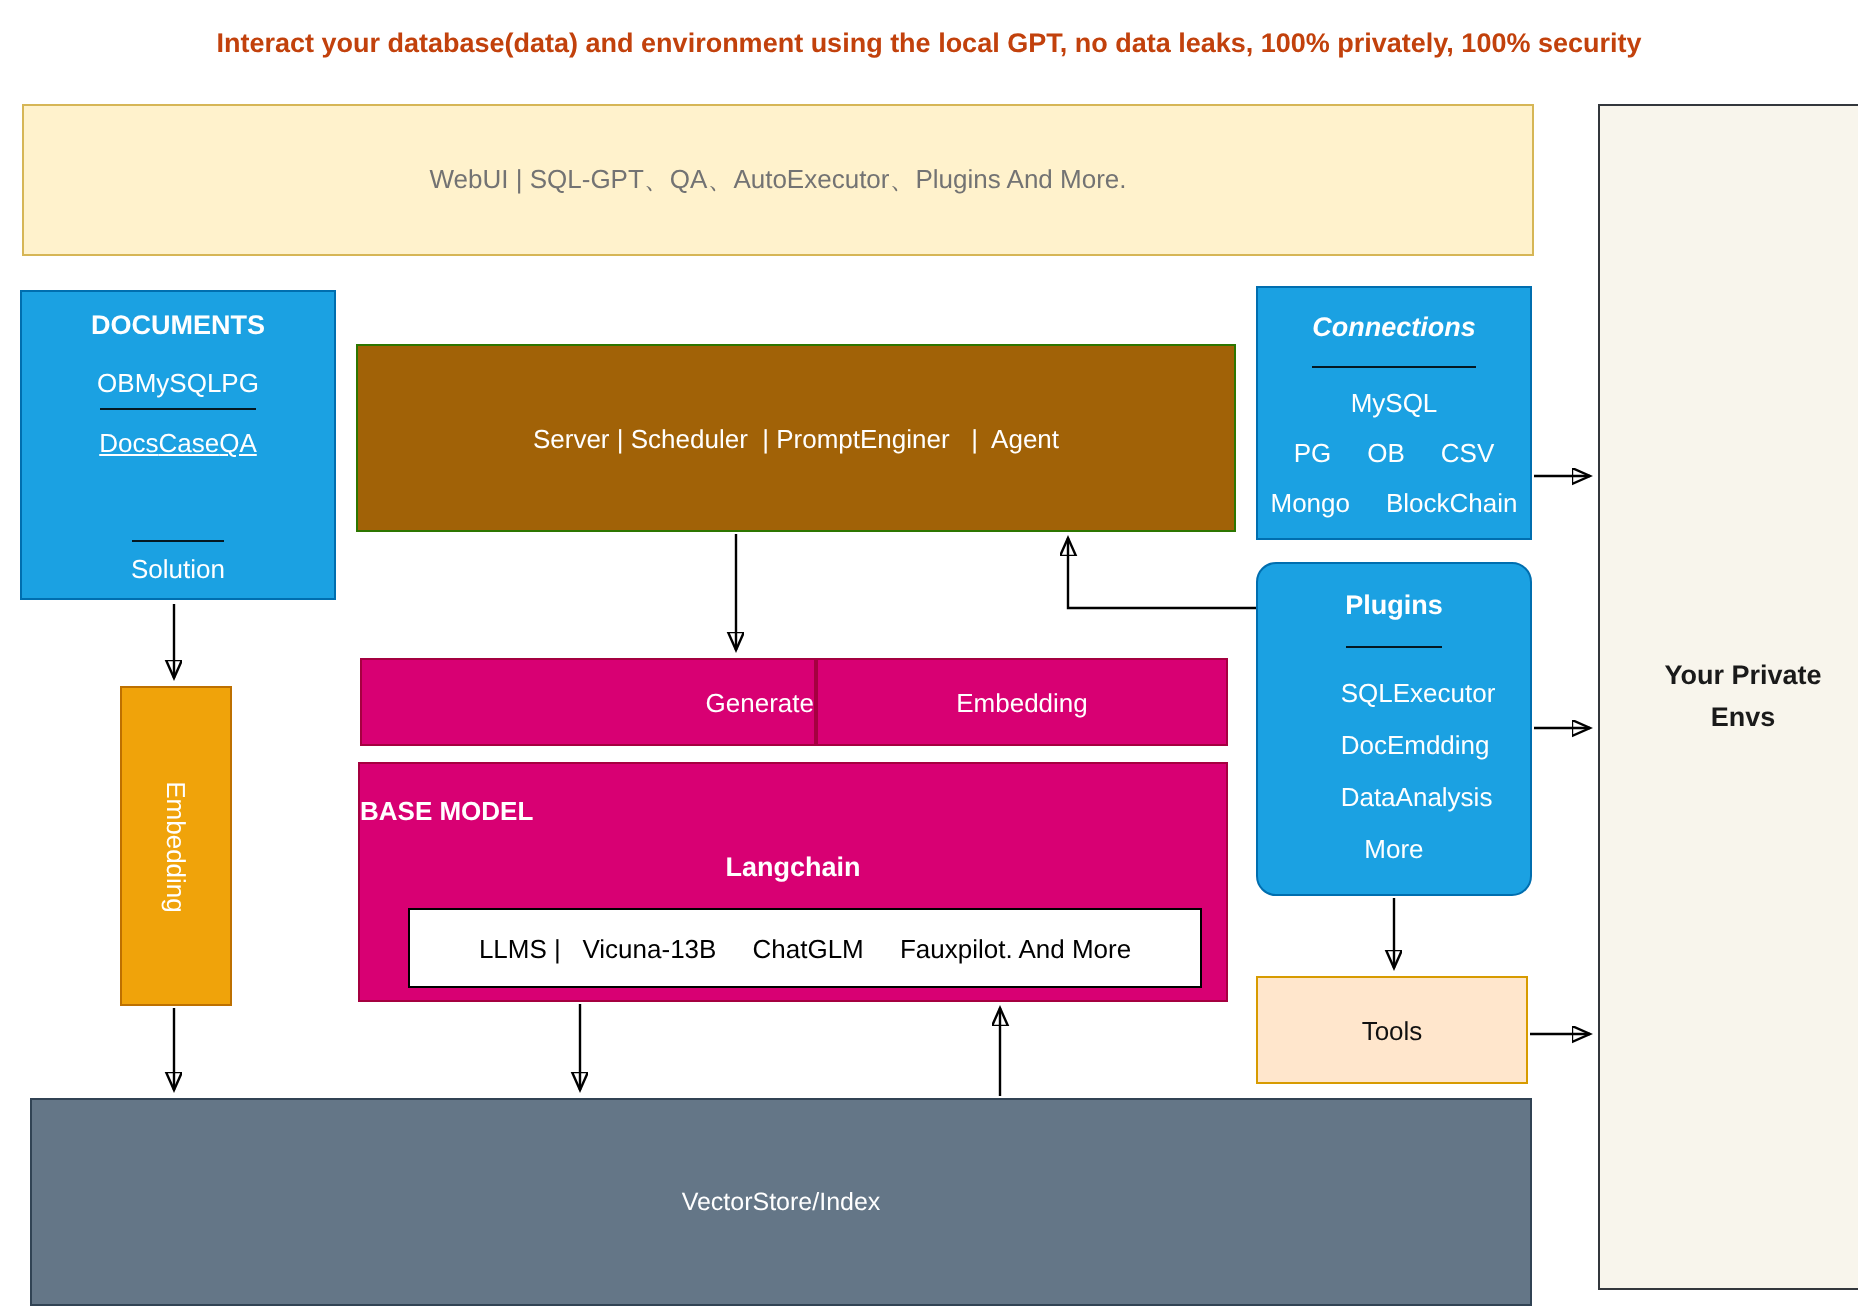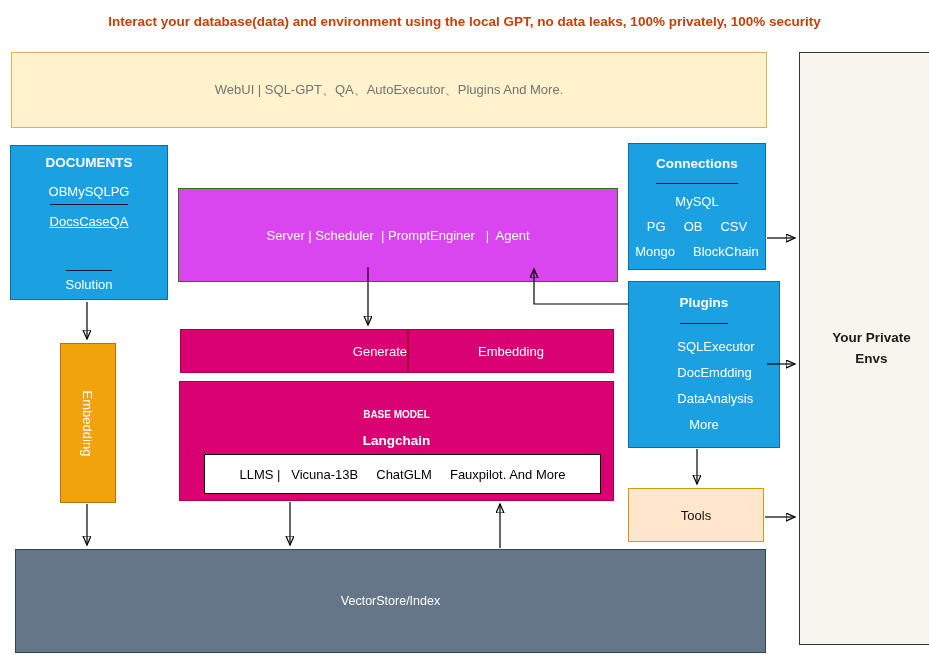--- a/index.html
+++ b/index.html
@@ -11,36 +11,36 @@
   
   .webui { left:11px; top:52px; width:756px; height:76px; background:#FFF2CC; border-color:#D6B656; font-size:13px; color:#737373; }
   
   .blue { background:#1BA1E2; border-color:#006EAF; color:#fff; }
   .documents { left:10px; top:145px; width:158px; height:155px; display:flex; flex-direction:column; }
   .doc-header { height:43px; display:flex; align-items:center; justify-content:center; font-weight:bold; font-size:13.5px; }
   .doc-row1 { height:31px; display:flex; align-items:center; justify-content:space-evenly; font-size:13px; }
   .doc-row2 { height:44px; display:flex; align-items:center; justify-content:space-evenly; font-size:13px; border-top:1px solid rgba(0,0,0,0.85);text-decoration:underline; }
   .doc-row3 { height:37px; display:flex; align-items:center; justify-content:center; font-size:13px; border-top:1px solid rgba(0,0,0,0.85);margin-top:31px; }
   .connections { left:628px; top:143px; width:138px; height:127px; display:flex; flex-direction:column; }
-  .conn-header { height:40px; display:flex; align-items:center; justify-content:center; font-weight:bold; font-size:13.5px; border-bottom:1px solid rgba(0,0,0,0.85); }
+  .conn-header { height:40px; display:flex; align-items:center; justify-content:center; font-weight:bold; font-size:13.5px; border-bottom:1px solid rgba(0,0,0,0.85);font-style:italic; }
   .conn-body { flex:1; display:flex; flex-direction:column; justify-content:space-evenly; font-size:13px; }
   .conn-row { display:flex; justify-content:center; gap:18px; }
-  .plugins { left:628px; top:281px; width:152px; height:167px; display:flex; flex-direction:column; }
+  .plugins { left:628px; top:281px; width:138px; height:167px; display:flex; flex-direction:column;border-radius:10px; }
   .plug-header { height:42px; display:flex; align-items:center; justify-content:center; font-weight:bold; font-size:13.5px; border-bottom:1px solid rgba(0,0,0,0.85); }
   .plug-body { flex:1; display:flex; flex-direction:column; justify-content:space-evenly; font-size:13px; padding:4px 0; }
   .plug-item { padding-left:24px; }
   .plug-item.centered { padding-left:0; text-align:center; }
   
-  .server { left:178px; top:188px; width:440px; height:94px; background:#d946ef; border-color:#2D7600; color:#fff; font-size:13px; white-space:pre; }
+  .server { left:178px; top:172px; width:440px; height:94px; background:#a16207; border-color:#2D7600; color:#fff; font-size:13px; white-space:pre; }
   
   .pink { background:#D80073; border-color:#A50040; color:#fff; }
   .generate { left:180px; top:329px; width:228px; height:44px; font-size:13px;justify-content:flex-end; }
   .embed-pink { left:408px; top:329px; width:206px; height:44px; font-size:13px; }
   .basemodel { left:179px; top:381px; width:435px; height:120px; display:block; }
-  .bm-title { margin-top:27px; text-align:center; font-weight:bold; font-size:10px; }
+  .bm-title { margin-top:16px; font-weight:bold; font-size:13px; }
   .bm-sub { margin-top:13px; text-align:center; font-weight:bold; font-size:13.5px; }
   .bm-llms { position:absolute; left:24px; top:72px; width:397px; height:40px; background:#fff; border:1px solid #000; color:#000; display:flex; align-items:center; justify-content:center; font-size:13px; white-space:pre; }
   
   .embed-orange { left:60px; top:343px; width:56px; height:160px; background:#F0A30A; border-color:#BD7000; color:#fff; }
   .rot { transform:rotate(90deg); white-space:nowrap; font-size:13px; }
   
   .tools { left:628px; top:488px; width:136px; height:54px; background:#FFE6CC; border-color:#D79B00; color:#111; font-size:13px; }
   
   .vectorstore { left:15px; top:549px; width:751px; height:104px; background:#647687; border-color:#314354; color:#fff; font-size:12.5px; }
   

